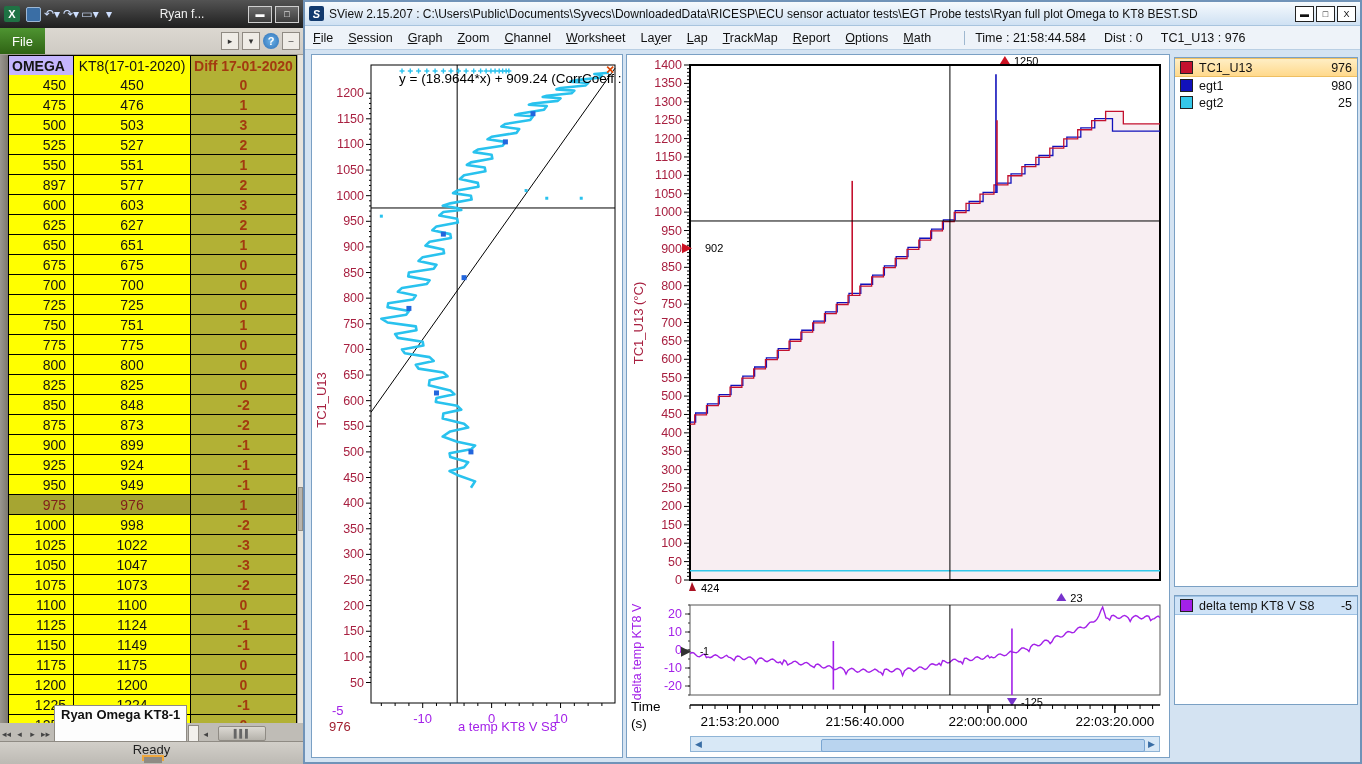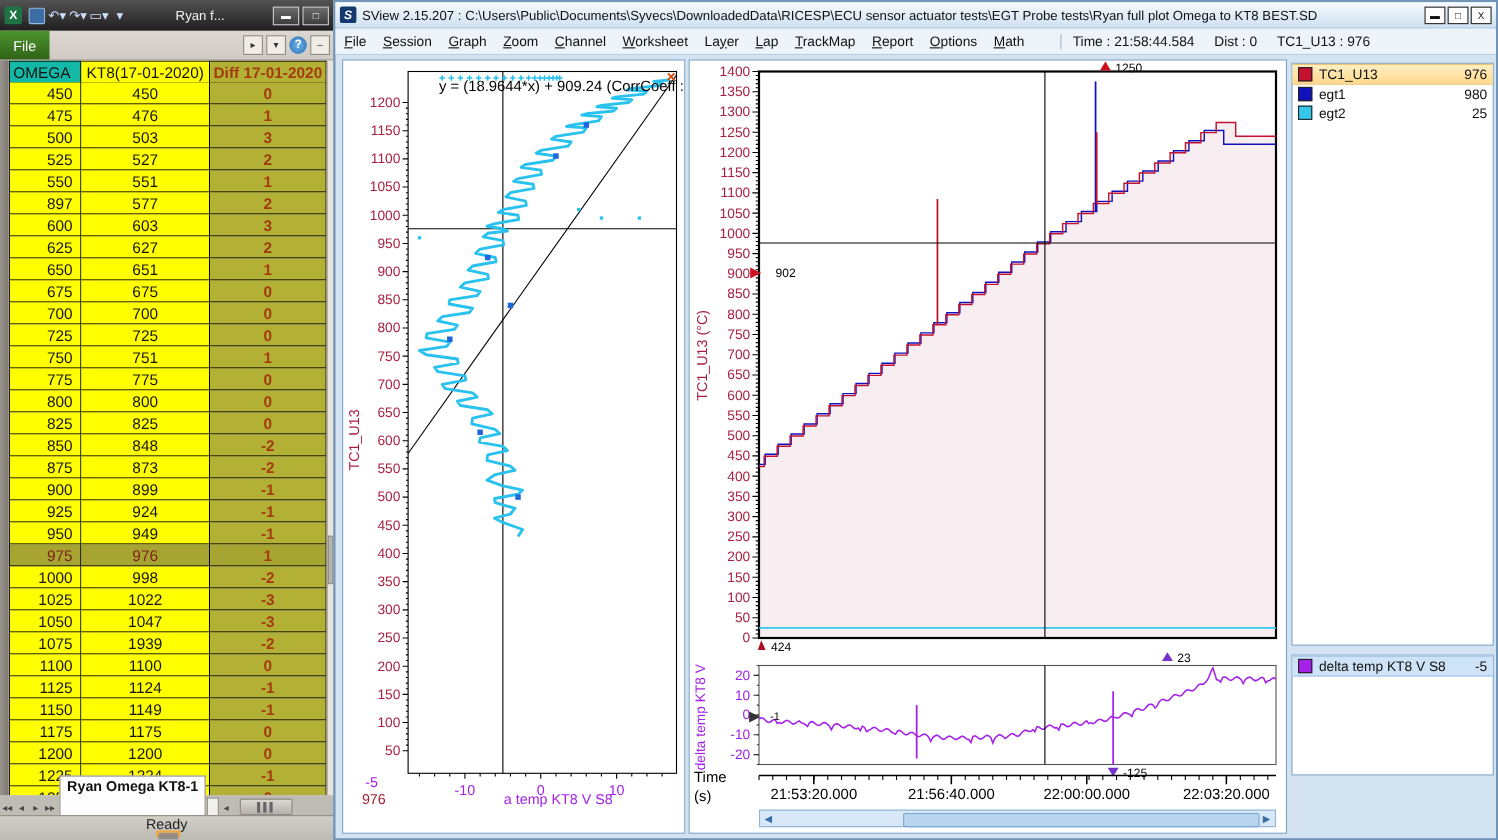--- a/index.html
+++ b/index.html
@@ -119,21 +119,21 @@
     <div class="rib-right">
       <span class="rib-sq">▸</span>
       <span class="rib-sq">▾</span>
       <span class="helpq">?</span>
       <span class="rib-sq">–</span>
     </div>
   </div>
   <div id="xl-strip" class="abs"></div>
   <div id="xl-table" class="abs">
       <div class="xrow xhead">
-        <div class="xcell c1" style="background: #14b8a6; color: rgb(20, 20, 20); font-weight: normal;">OMEGA</div>
+        <div class="xcell c1" style="background: #c4b5fd; color: rgb(20, 20, 20); font-weight: bold;">OMEGA</div>
         <div class="xcell c2" style="background: rgb(255, 255, 0); color: rgb(20, 20, 20); font-weight: normal;">KT8(17-01-2020)</div>
         <div class="xcell c3" style="font-weight: bold; background: rgb(178, 177, 53); color: rgb(163, 58, 16);">Diff 17-01-2020</div>
       </div>
       <div class="xrow ">
         <div class="xcell c1">450</div>
         <div class="xcell c2">450</div>
         <div class="xcell c3">0</div>
       </div>
       <div class="xrow ">
         <div class="xcell c1">475</div>
@@ -250,21 +250,21 @@
         <div class="xcell c2">1022</div>
         <div class="xcell c3">-3</div>
       </div>
       <div class="xrow ">
         <div class="xcell c1">1050</div>
         <div class="xcell c2">1047</div>
         <div class="xcell c3">-3</div>
       </div>
       <div class="xrow ">
         <div class="xcell c1">1075</div>
-        <div class="xcell c2">1939</div>
+        <div class="xcell c2">1073</div>
         <div class="xcell c3">-2</div>
       </div>
       <div class="xrow ">
         <div class="xcell c1">1100</div>
         <div class="xcell c2">1100</div>
         <div class="xcell c3">0</div>
       </div>
       <div class="xrow ">
         <div class="xcell c1">1125</div>
         <div class="xcell c2">1124</div>

